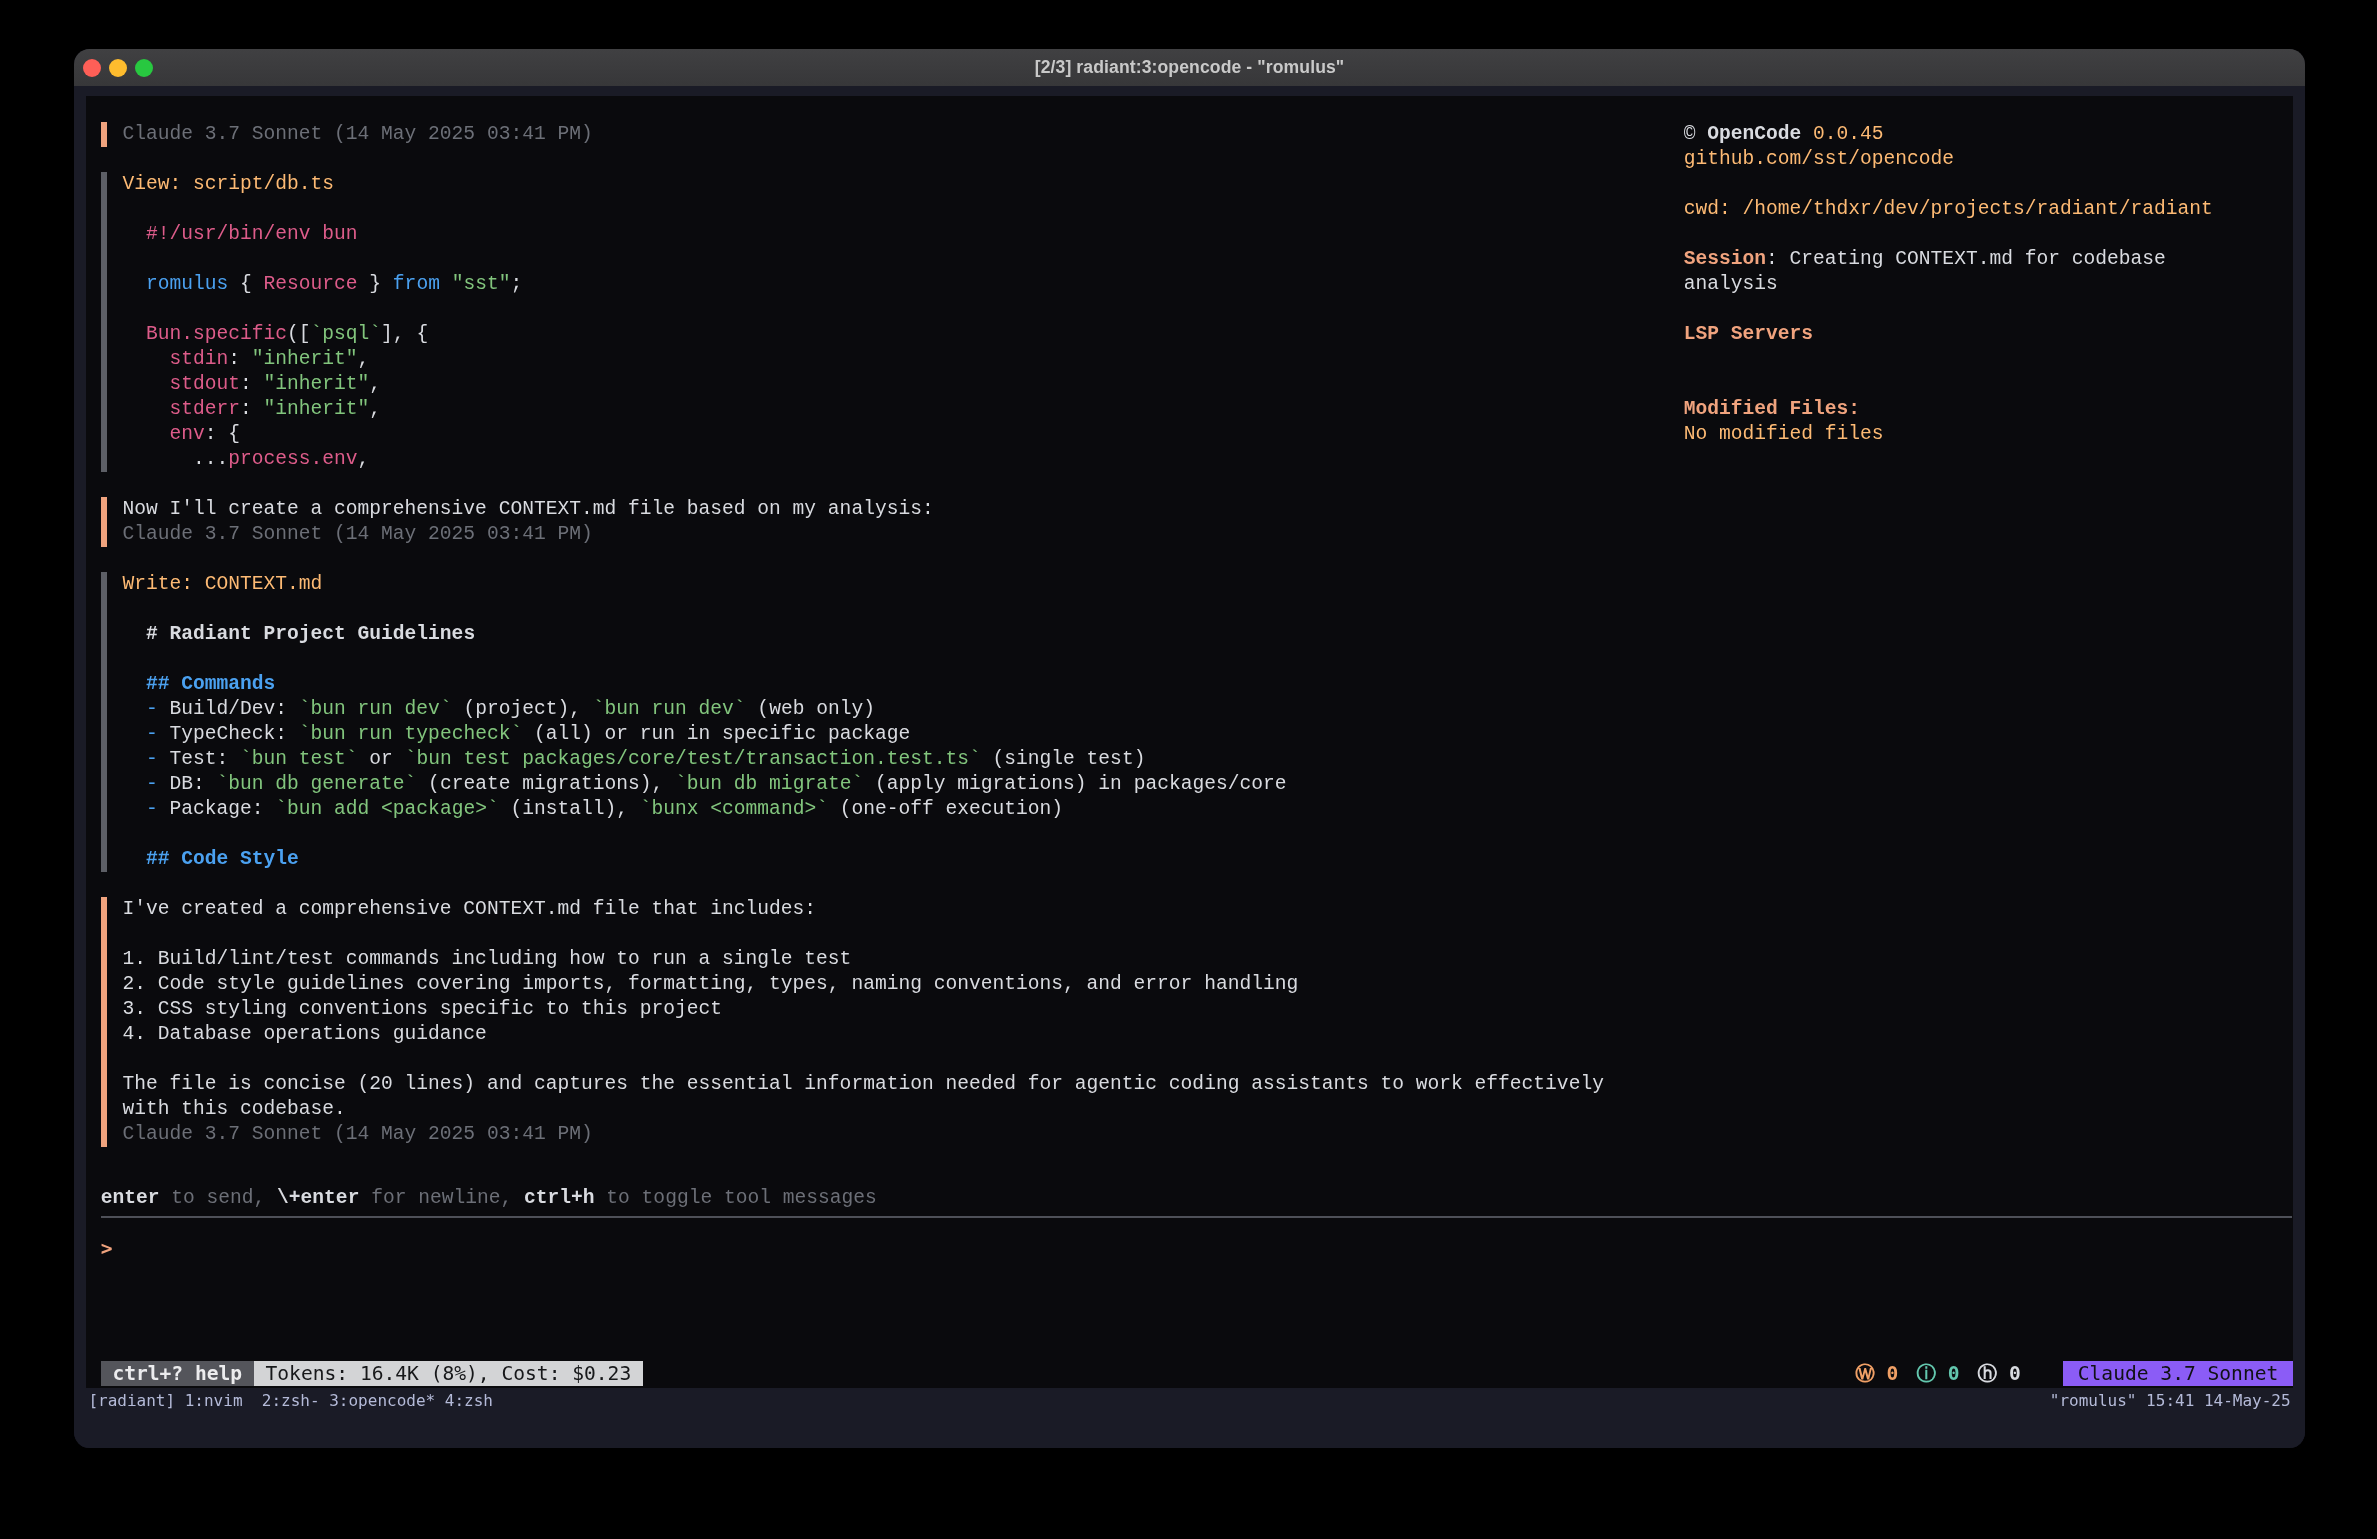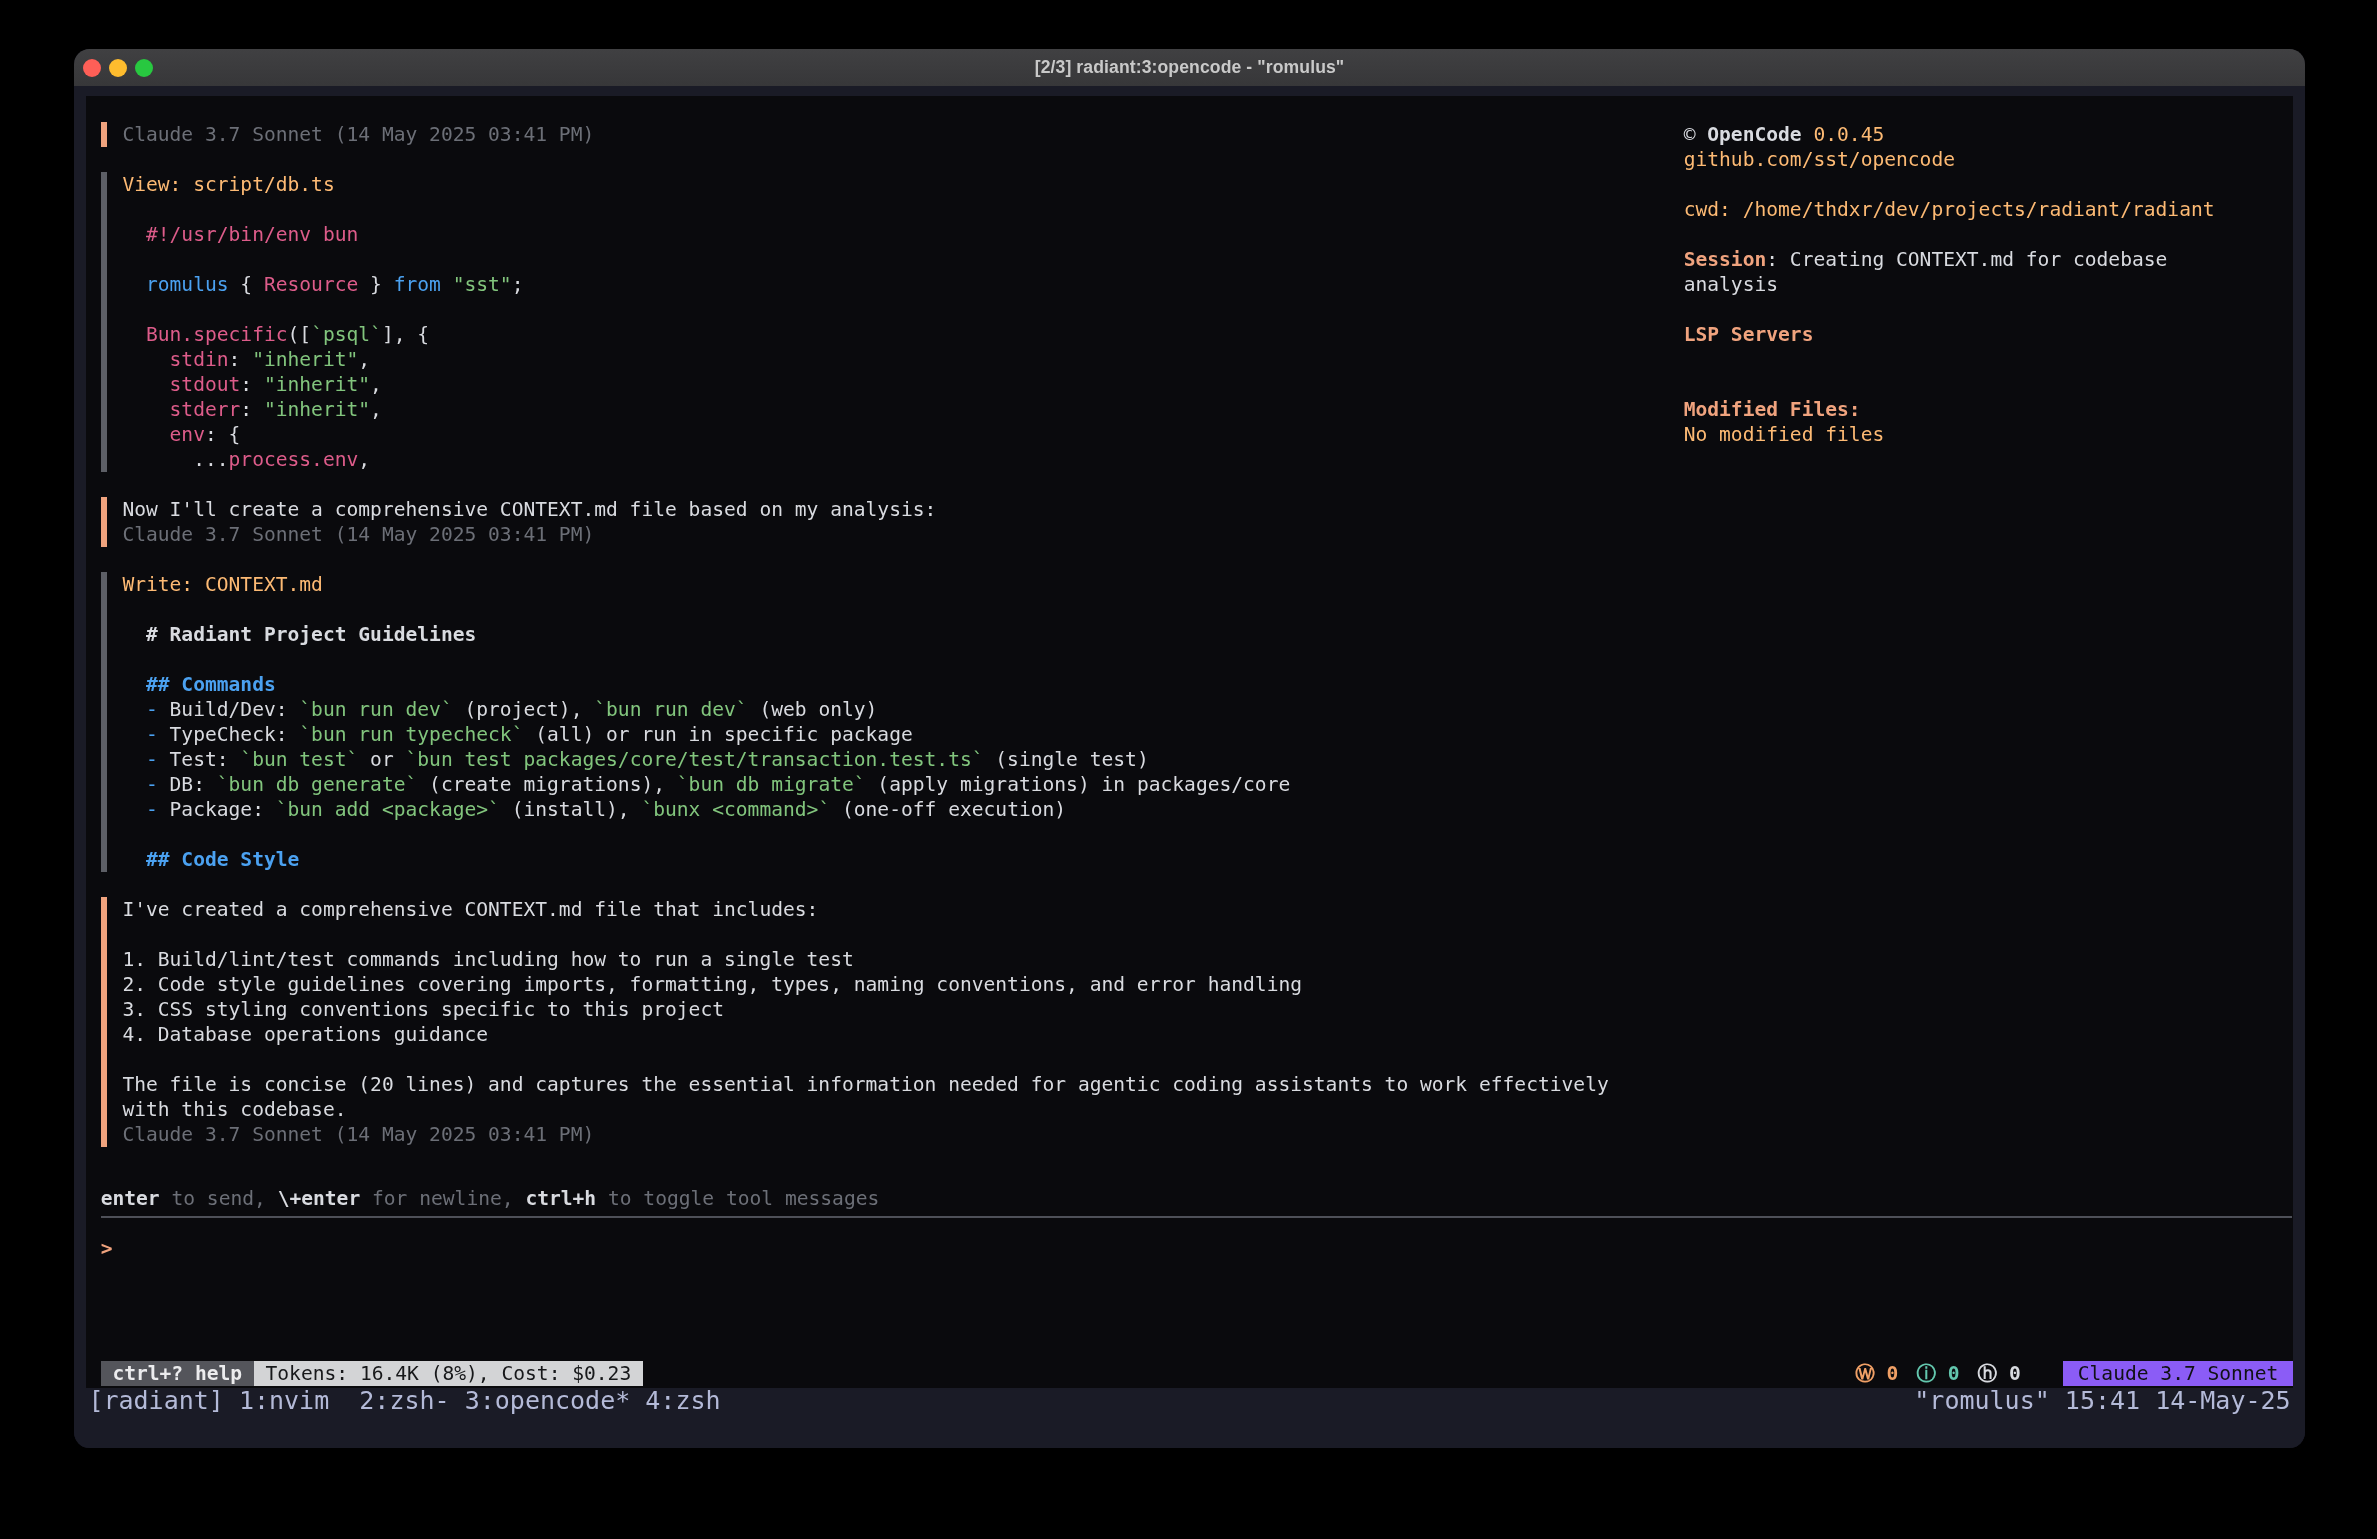--- a/index.html
+++ b/index.html
@@ -16,21 +16,21 @@
   .light{width:18px;height:18px;border-radius:50%;}
   .light.red{background:#ff5f57;}
   .light.yellow{background:#febc2e;}
   .light.green{background:#28c840;}
   .title{position:absolute;left:0;right:0;text-align:center;
          font-family:"Liberation Sans",sans-serif;font-size:17.6px;font-weight:bold;
          color:#c9c9c9;letter-spacing:0.1px;}
   .term{position:absolute;left:0;top:37px;right:0;bottom:0;background:#1a1b26;}
   .tui{position:absolute;left:11.7px;top:10.4px;right:11.7px;height:1292px;
        background:#0a0a0d;font-size:19.6px;line-height:25px;color:#d9dbe0;}
-  .tline{white-space:pre;min-height:25px;}
+  .tline{white-space:pre;min-height:25px;font-family:Liberation Mono, monospace;}
   .fg{color:#d9dbe0;}
   .b{font-weight:bold;}
   .dim{color:#fdba74;text-align:center;}
   .meta{color:#6c6f77;}
   .pink{color:#dd5c8a;}
   .green{color:#82c57d;}
   .blue{color:#4ba1f0;}
   .accent{color:#f0a37e;margin-top:8px;}
   .maincol{position:absolute;left:15px;top:26px;width:1553px;}
   .block{border-left:6.5px solid #5d5f66;padding-left:15.7px;margin-bottom:25px;}
@@ -44,21 +44,21 @@
              display:flex;align-items:center;white-space:pre;}
   .chunk-help{background:#54555b;color:#ececee;font-weight:bold;padding:0 11.7px;text-align:center;}
   .chunk-tokens{background:#d3d4d6;color:#17181a;padding:0 11.7px;}
   .status-spacer{flex:1;}
   .diag{margin-right:18px;font-weight:bold;}
   .diag-warning{color:#f0a066;}
   .diag-info{color:#63c7ae;}
   .diag-hint{color:#d8dadf;}
   .chunk-model{background:#8b5cf6;color:#101114;padding:0 15px;margin-left:24px;}
   .tmuxbar{position:absolute;left:0;top:1302px;right:0;height:25px;background:#1a1b26;
-           color:#b4bad8;font-size:25px;line-height:25px;
+           color:#b4bad8;font-size:16px;line-height:25px;
            display:flex;justify-content:space-between;padding:0 14.4px;white-space:pre;}
 </style>
 </head>
 <body>
 
 <div class="window">
   <div class="titlebar">
     <div class="lights">
       <div class="light red"></div>
       <div class="light yellow"></div>

